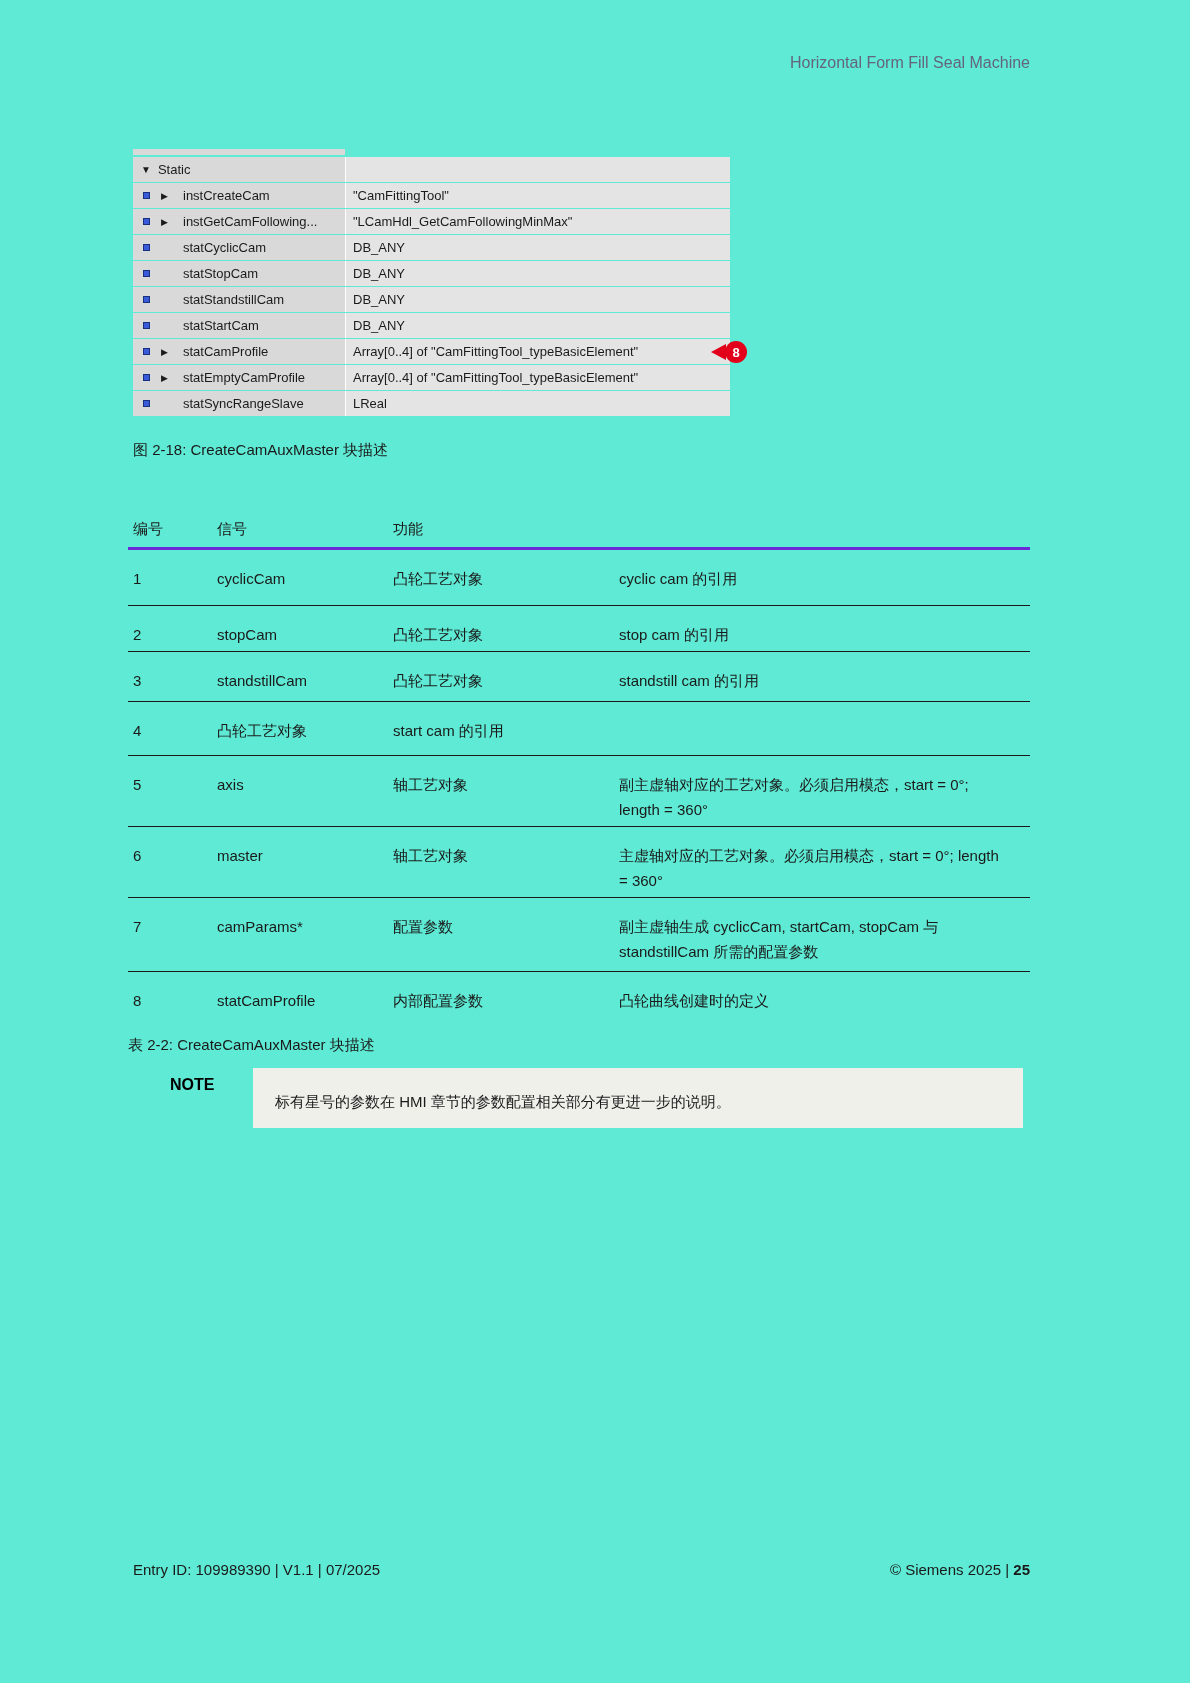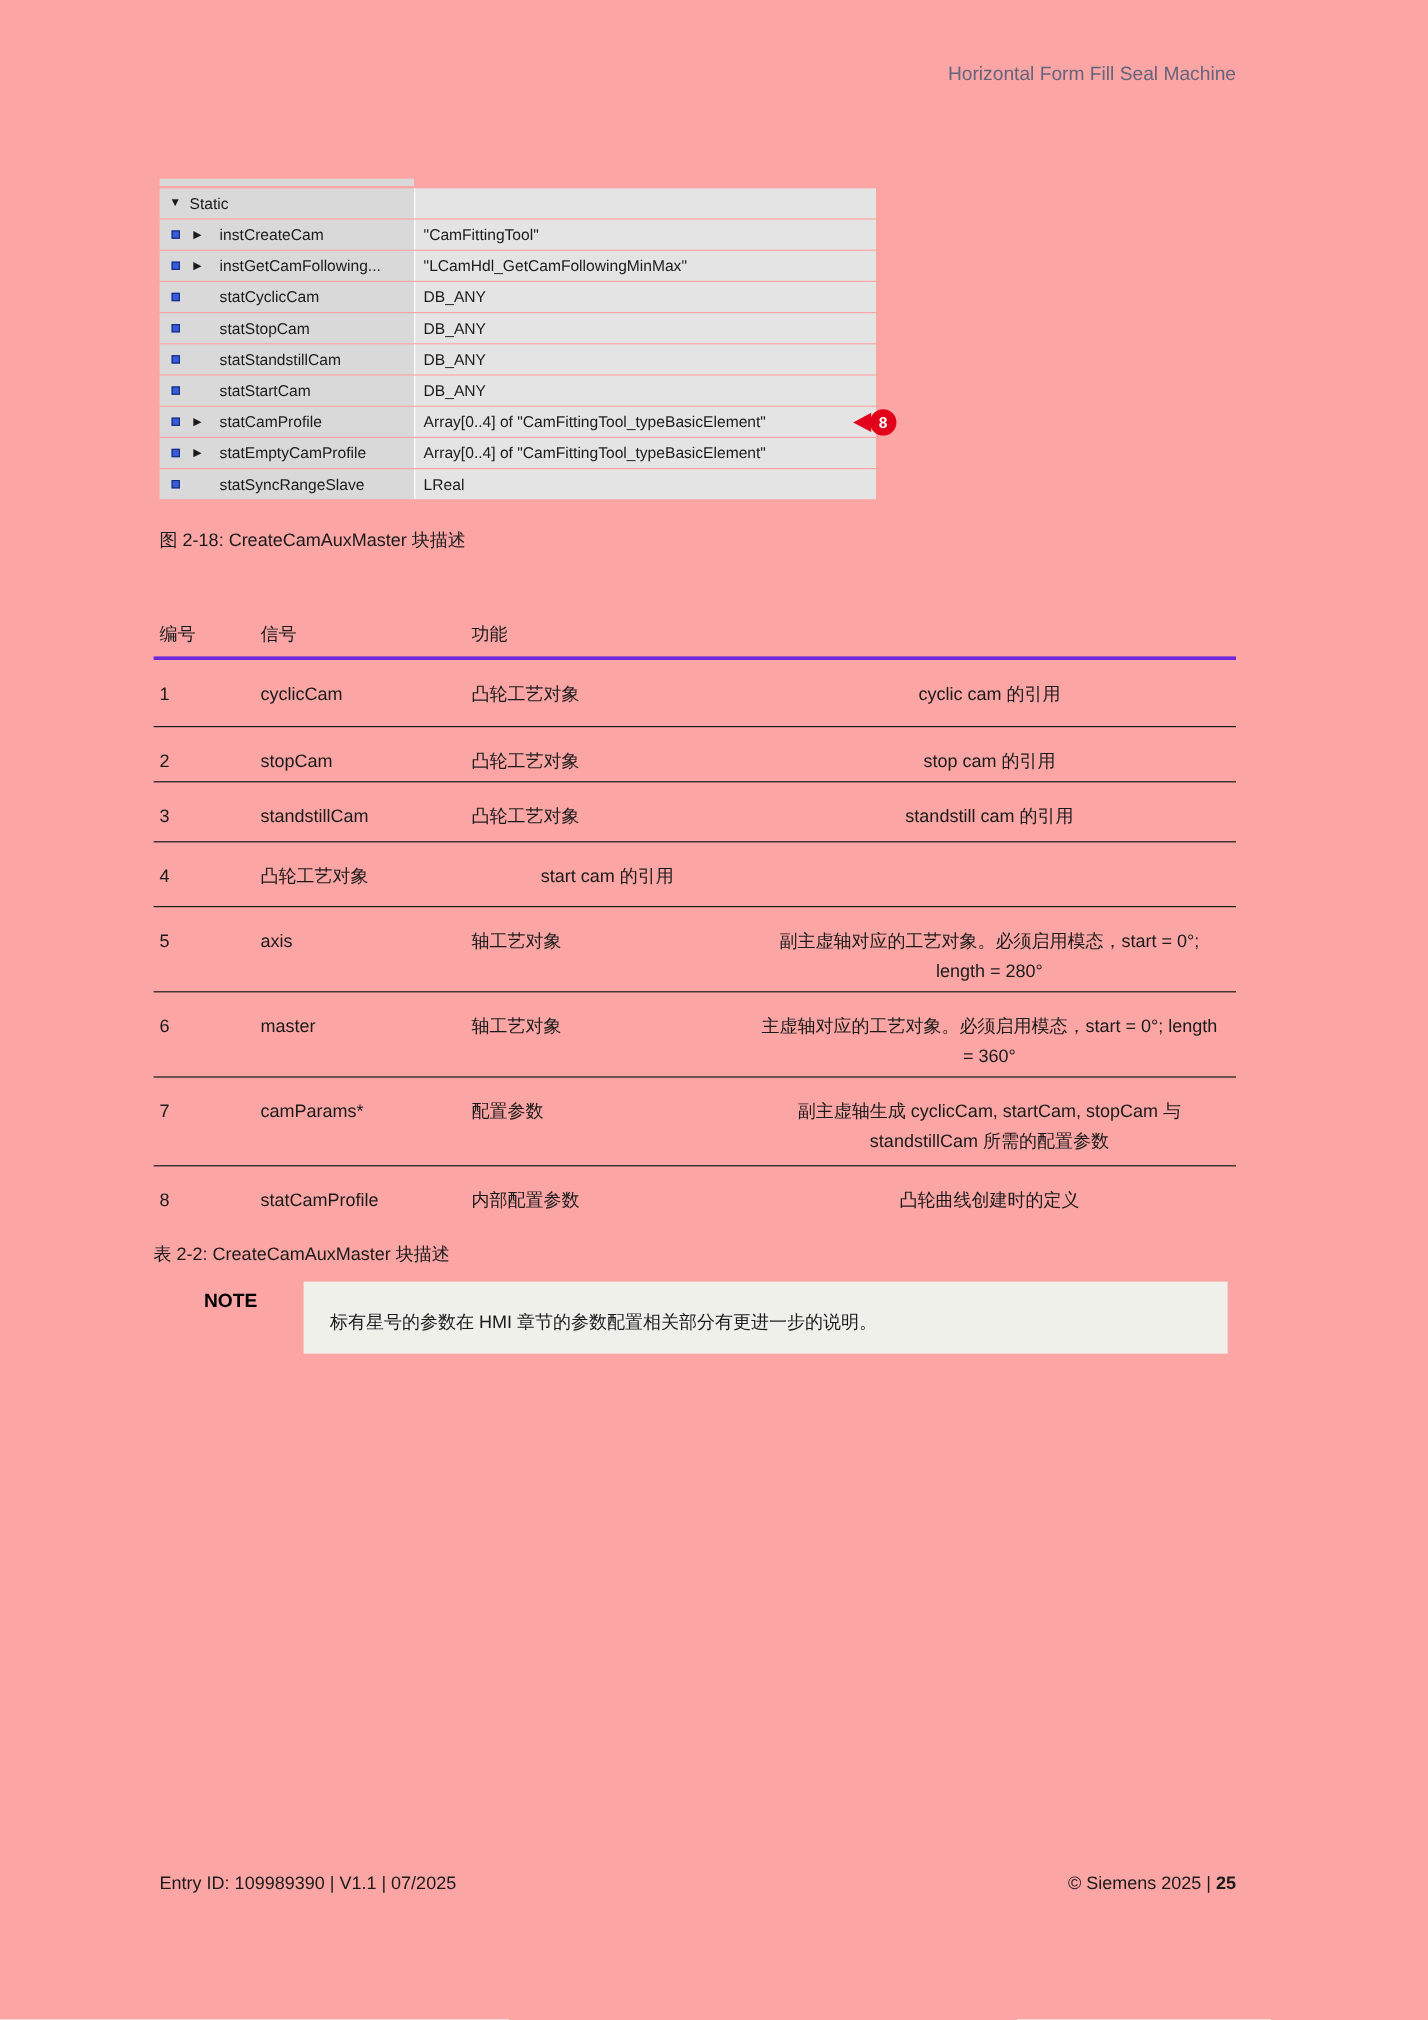--- a/index.html
+++ b/index.html
@@ -1,18 +1,18 @@
 <!DOCTYPE html>
 <html><head>
 <meta charset="utf-8">
 <style>
   * { margin:0; padding:0; box-sizing:border-box; }
   html,body { background:#ffffff; }
   body { font-family:"Liberation Sans","DejaVu Sans",sans-serif; color:#1a1a1a; }
-  .page { position:relative; width:1190px; height:1683px; background:#fca5a5; overflow:hidden; }
+  .page { position:relative; width:1190px; height:1683px; background:#5eead4; overflow:hidden; }
 
   
   .header-title { position:absolute; top:54px; right:160px; font-size:16px; color:#64647d; }
 
   
   .tia-top-strip { position:absolute; left:133px; top:149px; width:212px; height:6px; background:#d9d9d9; }
   .tia { position:absolute; left:133px; top:157px; width:597px; }
   .tia-row { display:flex; height:25px; margin-bottom:1px; font-size:13px; color:#1b1b1b; }
   .tia-left { display:flex; align-items:center; width:212px; background:#d9d9d9; }
   .tia-value { flex:1; background:#e4e4e4; border-left:1px solid #ffffff; display:flex; align-items:center; padding-left:7px; white-space:nowrap; }
@@ -32,21 +32,21 @@
   
   .sig-table { position:absolute; left:128px; top:512px; width:902px; font-size:15px; }
   .sig-row { display:grid; grid-template-columns:89px 176px 226px 1fr; border-bottom:1px solid #1a1a1a; }
   .sig-row > div { padding-top:16px; line-height:25px; }
   .sig-head { height:38px; border-bottom:3px solid #6d28d9; font-weight:normal; }
   .sig-head > div { padding-top:6px; line-height:22px; }
   .c-num { padding-left:5px; }
   .h56 { height:56px; } .h46 { height:46px; } .h50 { height:50px; } .h54 { height:54px; }
   .h71 { height:71px; } .h74 { height:74px; }
   .last { border-bottom:none; height:46px; }
-  .c-desc { white-space:pre-line;text-align:center; }
+  .c-desc { white-space:pre-line; }
 
   
   .tab-caption { position:absolute; left:128px; top:1036px; font-size:15px; }
 
   
   .note-label { position:absolute; left:170px; top:1076px; font-size:16px; font-weight:bold; color:#000; }
   .note-box { position:absolute; left:253px; top:1068px; width:770px; height:60px; background:#f0f0eb; display:flex; align-items:center; padding-left:22px; padding-top:8px; font-size:15px; }
 
   
   .footer-left { position:absolute; left:133px; top:1561px; font-size:15px; }
@@ -210,21 +210,21 @@
       <div class="c-num">4</div>
       <div>凸轮工艺对象</div>
       <div class="c-desc">start cam 的引用</div>
     </div>
 
     <div class="sig-row h71">
       <div class="c-num">5</div>
       <div>axis</div>
       <div>轴工艺对象</div>
       <div class="c-desc">副主虚轴对应的工艺对象。必须启用模态，start = 0°;
-length = 280°</div>
+length = 360°</div>
     </div>
 
     <div class="sig-row h71">
       <div class="c-num">6</div>
       <div>master</div>
       <div>轴工艺对象</div>
       <div class="c-desc">主虚轴对应的工艺对象。必须启用模态，start = 0°; length
 = 360°</div>
     </div>
 

